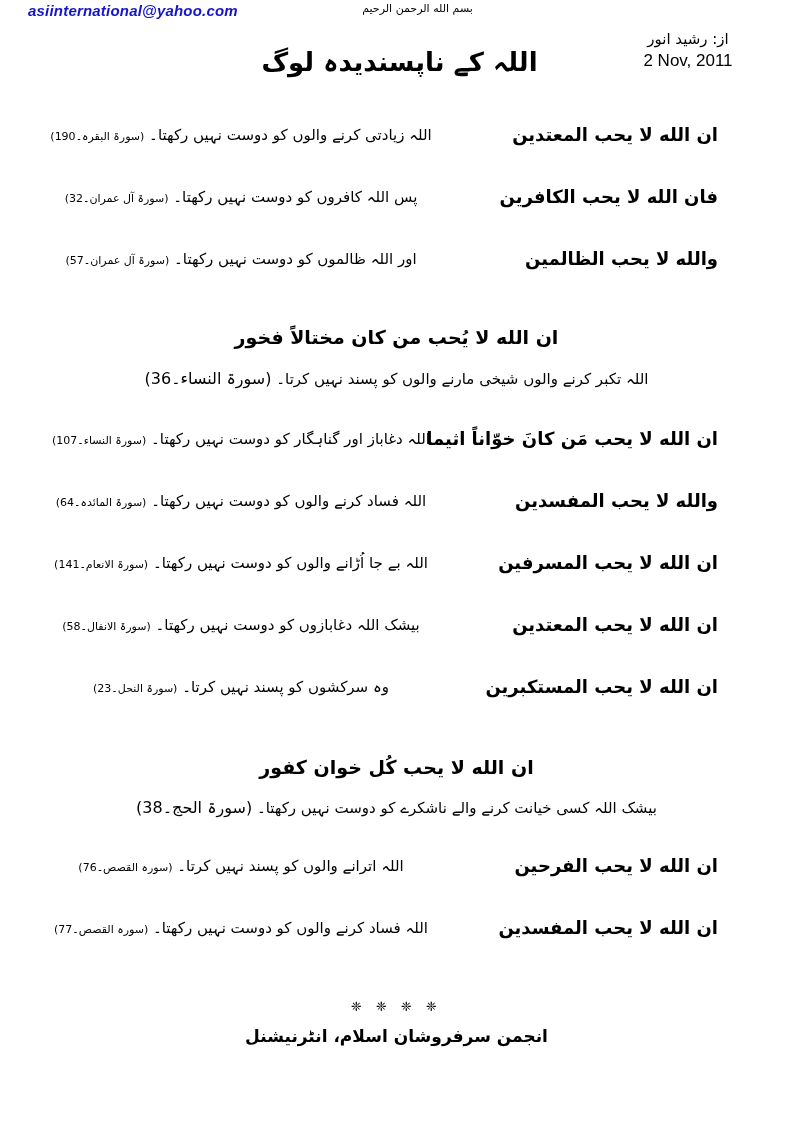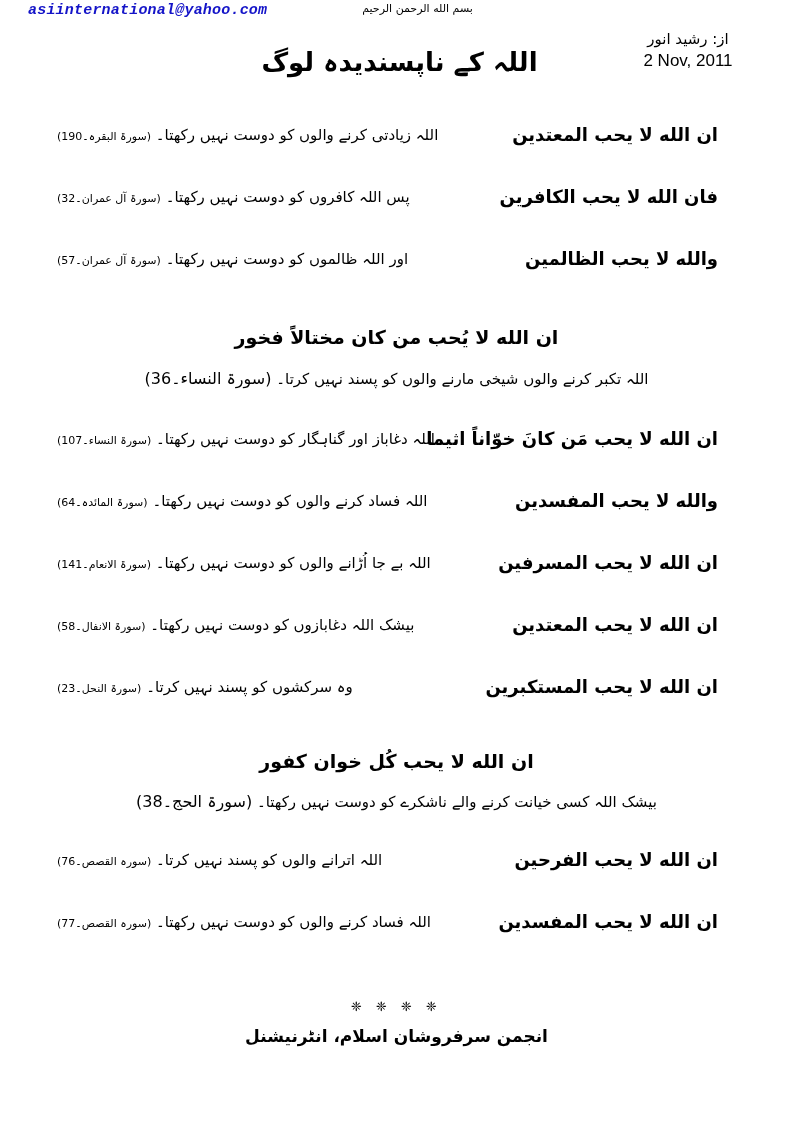--- a/index.html
+++ b/index.html
@@ -22,21 +22,21 @@
     inset: 0;
     background: #ffffff;
   }
 
   
   .email {
     position: absolute;
     left: 28px;
     top: 2px;
     direction: ltr;
-    font-family: Liberation Mono, monospace;
+    font-family: Liberation Sans, sans-serif;
     font-style: italic;
     font-weight: bold;
     font-size: 15px;
     color: #1414c8;
     letter-spacing: 0.2px;
     white-space: nowrap;
   }
 
   .bismillah {
     position: absolute;
@@ -110,24 +110,24 @@
     font-family: "DejaVu Sans", sans-serif;
     font-size: 18px;
     font-weight: bold;
     letter-spacing: 0.6px;
     white-space: nowrap;
     line-height: 1.2;
   }
 
   .urdu {
     position: absolute;
-    right: 336px;
+    right: 352px;
     top: 8px;
     width: 400px;
-    text-align: left;
+    text-align: center;
     font-family: "DejaVu Sans", sans-serif;
     font-size: 15px;
     white-space: nowrap;
     line-height: 1.25;
     direction: rtl;
   }
   .urdu .ref {
     font-size: 11px;
   }
 
@@ -264,21 +264,21 @@
     </div>
 
     <div class="row">
       <div class="arabic">ان الله لا يحب المستكبرين</div>
       <div class="urdu">
         <span>وہ سرکشوں کو پسند نہیں کرتا۔</span>
         <span class="ref">(سورۃ النحل۔23)</span>
       </div>
     </div>
 
-    <div class="center-block" style="margin-top:18px;">
+    <div class="center-block" style="margin-top:24px;">
       <div class="arabic-c">ان الله لا يحب كُل خوان كفور</div>
       <div class="urdu-c">
         <span>بیشک اللہ کسی خیانت کرنے والے ناشکرے کو دوست نہیں رکھتا۔</span>
         <span class="ref">(سورۃ الحج۔38)</span>
       </div>
     </div>
 
     <div class="row" style="margin-top:30px;">
       <div class="arabic">ان الله لا يحب الفرحين</div>
       <div class="urdu">

